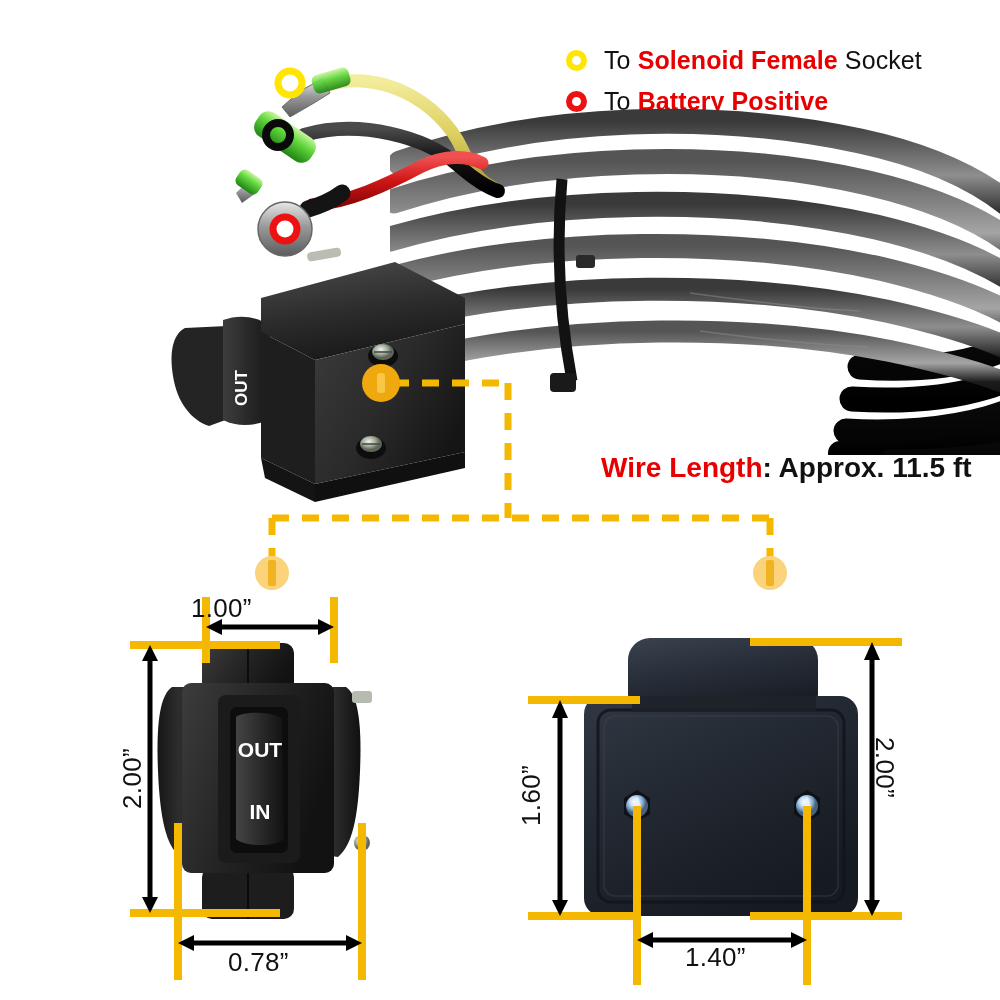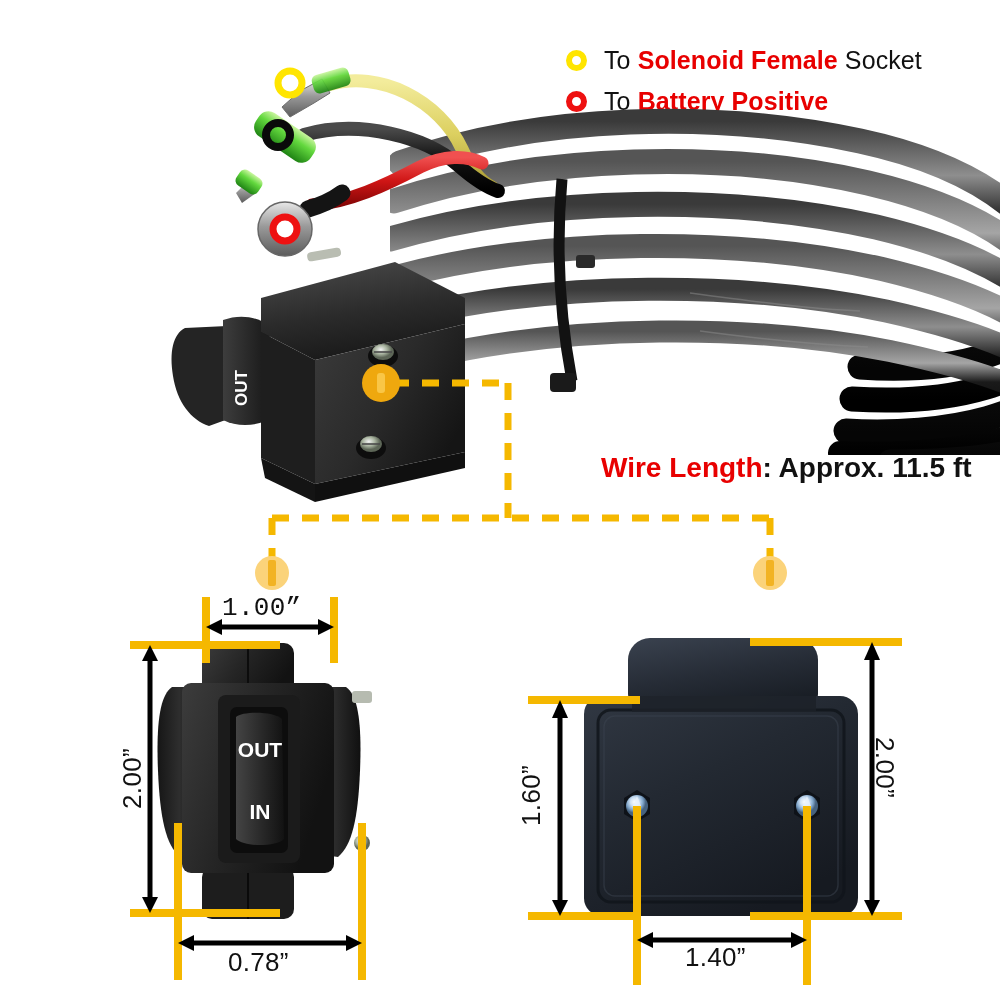--- a/index.html
+++ b/index.html
@@ -327,21 +327,21 @@
       <polygon points="40,50 32,66 48,66" fill="#000"></polygon>
       <polygon points="40,318 32,302 48,302" fill="#000"></polygon>
 
       <g stroke="#000" stroke-width="5">
         <line x1="76" y1="348" x2="244" y2="348"></line>
       </g>
       <polygon points="68,348 84,340 84,356" fill="#000"></polygon>
       <polygon points="252,348 236,340 236,356" fill="#000"></polygon>
     </svg>
 
-    <div class="dim-label" style="left:112px; top:-2px;font-family:Liberation Mono, monospace;">1.00”</div>
+    <div class="dim-label" style="left:81px; top:-2px;">1.00”</div>
 
     <div class="dim-label rot-left" style="left:-18px; top:168px; width:80px; text-align:center;">2.00”</div>
 
     <div class="dim-label" style="left:118px; top:352px;">0.78”</div>
   </div>
 
   <div class="diagram" style="left:500px; top:600px;">
     <svg width="430" height="385" viewBox="0 0 430 385">
       <defs>
         <linearGradient id="bvPlate" x1="0" y1="0" x2="0.6" y2="1">

